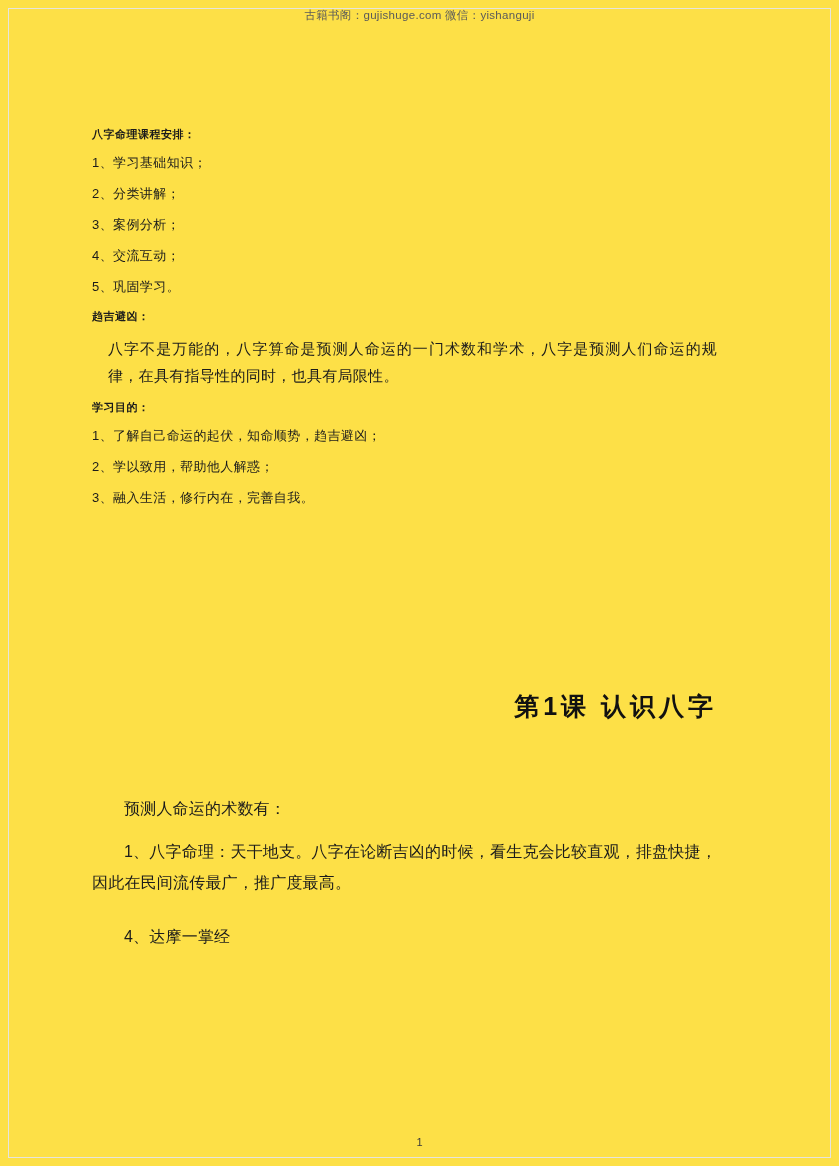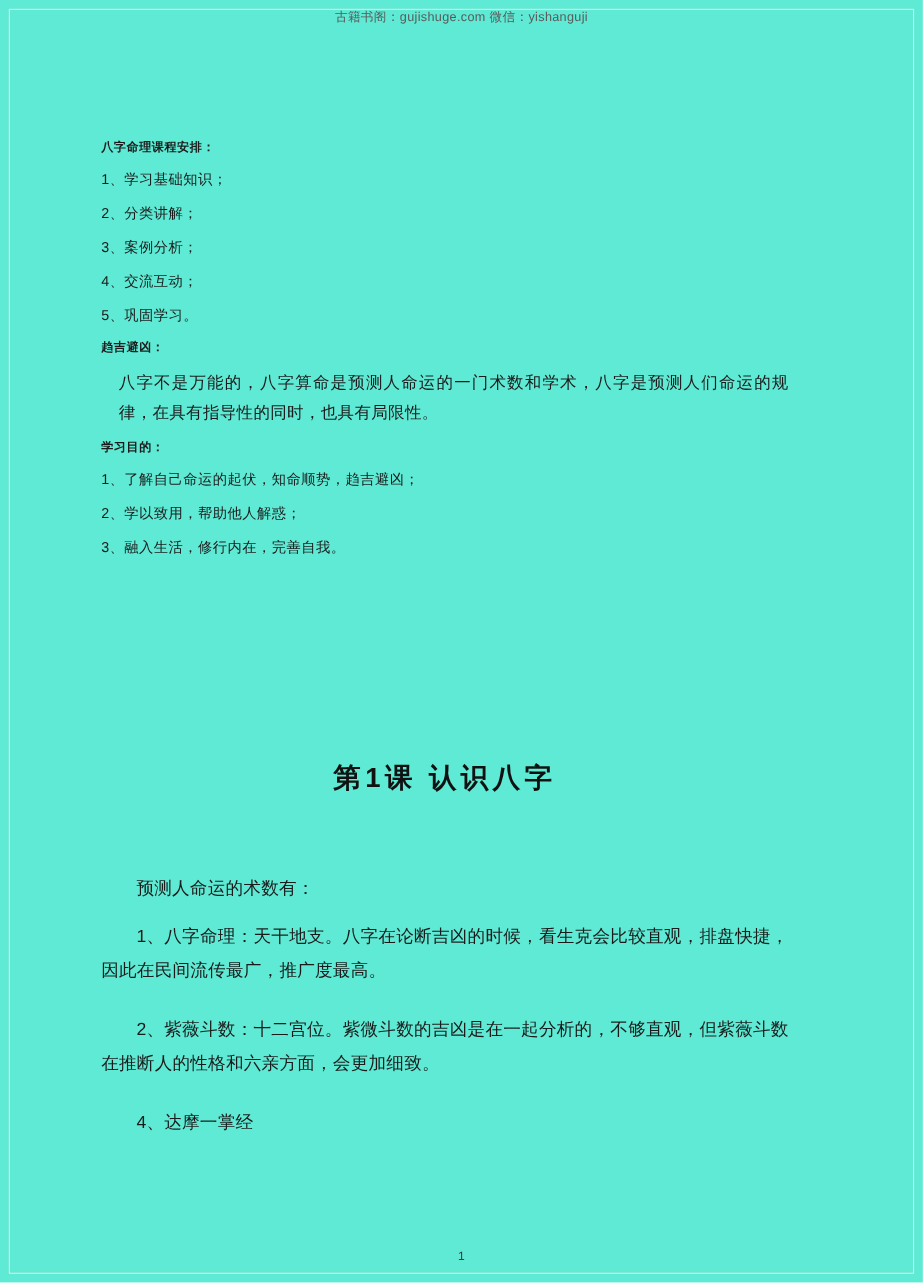--- a/index.html
+++ b/index.html
@@ -7,21 +7,21 @@
     padding: 0;
     background: #ffffff;
   }
   body {
     font-family: "Liberation Sans", sans-serif;
   }
   .page {
     position: relative;
     width: 839px;
     height: 1166px;
-    background: #5eead4;
+    background: #fde047;
     overflow: hidden;
   }
   .page-border {
     position: absolute;
     left: 8px;
     top: 8px;
     right: 8px;
     bottom: 8px;
     border: 1px solid #e6e4de;
     pointer-events: none;
@@ -60,21 +60,21 @@
   }
   .para {
     font-size: 15px;
     color: #1b1b1b;
     line-height: 1.82;
     margin: 0 0 10px 16px;
     letter-spacing: 0.3px;
     text-align: justify;
   }
   .chapter-title {
-    text-align: center;
+    text-align: right;
     font-size: 25px;
     font-weight: bold;
     color: #111111;
     letter-spacing: 4px;
     margin: 0;
     padding: 0;
   }
   .chapter-wrap {
     position: absolute;
     left: 92px;
@@ -139,18 +139,17 @@
 
   </div>
 
   <div class="chapter-wrap">
     <h1 class="chapter-title">第1课  认识八字</h1>
   </div>
 
   <div class="body-block">
     <p class="body-para first">预测人命运的术数有：</p>
     <p class="body-para">1、八字命理：天干地支。八字在论断吉凶的时候，看生克会比较直观，排盘快捷，因此在民间流传最广，推广度最高。</p>
-    <p class="body-para">2、紫薇斗数：十二宫位。紫微斗数的吉凶是在一起分析的，不够直观，但紫薇斗数在推断人的性格和六亲方面，会更加细致。</p>
     <p class="body-para tight">4、达摩一掌经</p>
   </div>
 
   <div class="page-number">1</div>
 </div>
 
 </body></html>

